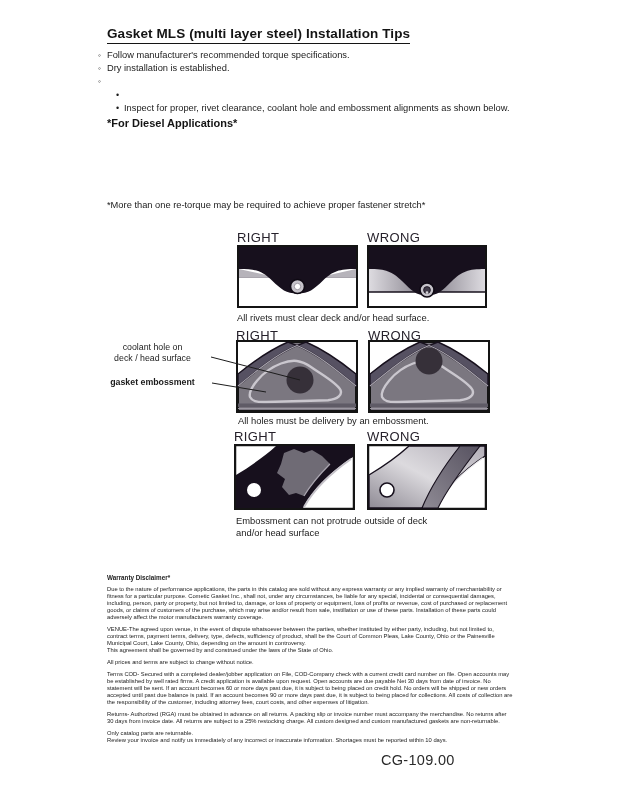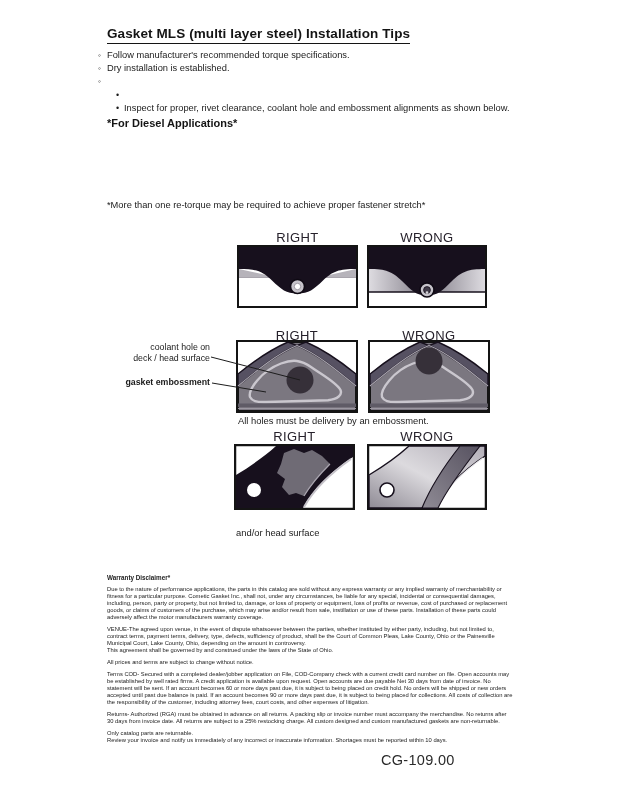--- a/index.html
+++ b/index.html
@@ -15,24 +15,24 @@
   .tips{left:98px;top:49px;width:430px;font-size:9.3px;line-height:13.2px;}
   .tip-row{display:flex;}
   .tip-row .mk{width:9px;flex:none;font-size:8.5px;}
   .tip-sub{margin-left:18px;}
   .tip-sub .mk{width:8px;font-size:9px;}
   .diesel-heading{left:107px;top:117px;font-size:11px;font-weight:bold;color:#141414;}
   .body-par{font-size:9.3px;line-height:13.2px;width:424px;left:107px;}
   .p1{top:136px;}
   .p2{top:168px;}
   .p3{top:193px;margin-top:6px;}
-  .rw-label{font-size:13px;letter-spacing:0.4px;text-align:center;color:#26212b;}
+  .rw-label{font-size:13px;letter-spacing:0.4px;color:#26212b;}
   .caption{font-size:9.4px;color:#1b1b1b;}
   .diagram-box{display:block;}
-  .ann{font-size:8.8px;line-height:11px;text-align:right;color:#1b1b1b;}
+  .ann{font-size:8.8px;line-height:11px;text-align:center;color:#1b1b1b;}
   .overlay{left:0;top:0;width:618px;height:800px;pointer-events:none;}
   .legal{left:107px;top:574px;width:406px;font-size:5.8px;line-height:7px;color:#222;}
   .legal-h{font-weight:bold;font-size:6.3px;margin:0 0 6px 0;}
   .legal p{margin:0 0 5px 0;}
   .legal p.tight{margin-bottom:0;}
   .page-number{left:381px;top:752px;font-size:14.5px;letter-spacing:0.3px;color:#2a2a2a;}
 </style>
 </head>
 <body>
 
@@ -88,20 +88,21 @@
     </defs>
     <rect x="1" y="1" width="118" height="61" fill="#ffffff" stroke="#141414" stroke-width="2"></rect>
     <rect x="2" y="24" width="116" height="23" fill="url(#gw1)"></rect>
     <line x1="2" y1="47" x2="118" y2="47" stroke="#17101d" stroke-width="1.3"></line>
     <path d="M2,2 H118 V24 C101,24 95,26.5 85,36 C75.5,45.5 71,50.5 60,50.5 C49,50.5 44.5,45.5 35,36 C25,26.5 19,24 2,24 Z" fill="#17101d"></path>
     <circle cx="60" cy="45" r="7" fill="#c6c3ca" stroke="#0e0913" stroke-width="1.6"></circle>
     <circle cx="60" cy="45" r="3.4" fill="#423c4a" stroke="#17101d" stroke-width="0.8"></circle>
     <circle cx="60" cy="47.6" r="1.3" fill="#d5d3d8"></circle>
   </svg>
 
+  <div class="abs caption" style="left:237px;top:312px;">All rivets must clear deck and/or head surface.</div>
 
   <div class="abs rw-label" style="left:236px;top:328px;width:122px;">RIGHT</div>
   <div class="abs rw-label" style="left:368px;top:328px;width:122px;">WRONG</div>
 
   <div class="abs ann" style="left:95px;top:342px;width:115px;">
     <div>coolant hole on</div>
     <div>deck / head surface</div>
   </div>
   <div class="abs ann" style="left:95px;top:377px;width:115px;font-weight:bold;">gasket embossment</div>
 
@@ -157,20 +158,21 @@
           <stop offset="1" stop-color="#575260"></stop>
       </linearGradient>
     </defs>
     <rect x="1" y="1" width="118" height="64" fill="#ffffff" stroke="#141414" stroke-width="2.5"></rect>
     <path d="M42,2 L118,2 L118,12 C97,26 79,43 68,64 L2,64 L2,31 C17,22 31,12 42,2 Z" fill="url(#g3w)" stroke="#17101d" stroke-width="1.4"></path>
     <path d="M116,14 C96,28 79,44 69,63" stroke="#efeef1" stroke-width="1.1" fill="none"></path>
     <path d="M93,2 L113,2 C95,25 80,45 71,64 L55,64 C64,42 78,21 93,2 Z" fill="url(#g3e)" stroke="#17101d" stroke-width="1.2"></path>
     <circle cx="20" cy="46" r="7" fill="#ffffff" stroke="#17101d" stroke-width="1.6"></circle>
   </svg>
 
+  <div class="abs caption" style="left:236px;top:515px;">Embossment can not protrude outside of deck</div>
   <div class="abs caption" style="left:236px;top:527px;">and/or head surface</div>
 
   <svg class="abs overlay">
     <line x1="211" y1="357" x2="300" y2="380" stroke="#1c1c1c" stroke-width="1"></line>
     <line x1="212" y1="383" x2="266" y2="392" stroke="#1c1c1c" stroke-width="1"></line>
   </svg>
 
   <div class="abs legal">
     <p class="legal-h">Warranty Disclaimer*</p>
     <p>Due to the nature of performance applications, the parts in this catalog are sold without any express warranty or any implied warranty of merchantability or fitness for a particular purpose.  Cometic Gasket Inc., shall not, under any circumstances, be liable for any special, incidental or consequential damages, including, person, party or property, but not limited to, damage, or loss of property or equipment, loss of profits or revenue, cost of purchased or replacement goods, or claims of customers of the purchase, which may arise and/or result from sale, instillation or use of these parts.  Installation of these parts could adversely affect the motor manufacturers warranty coverage.</p>

